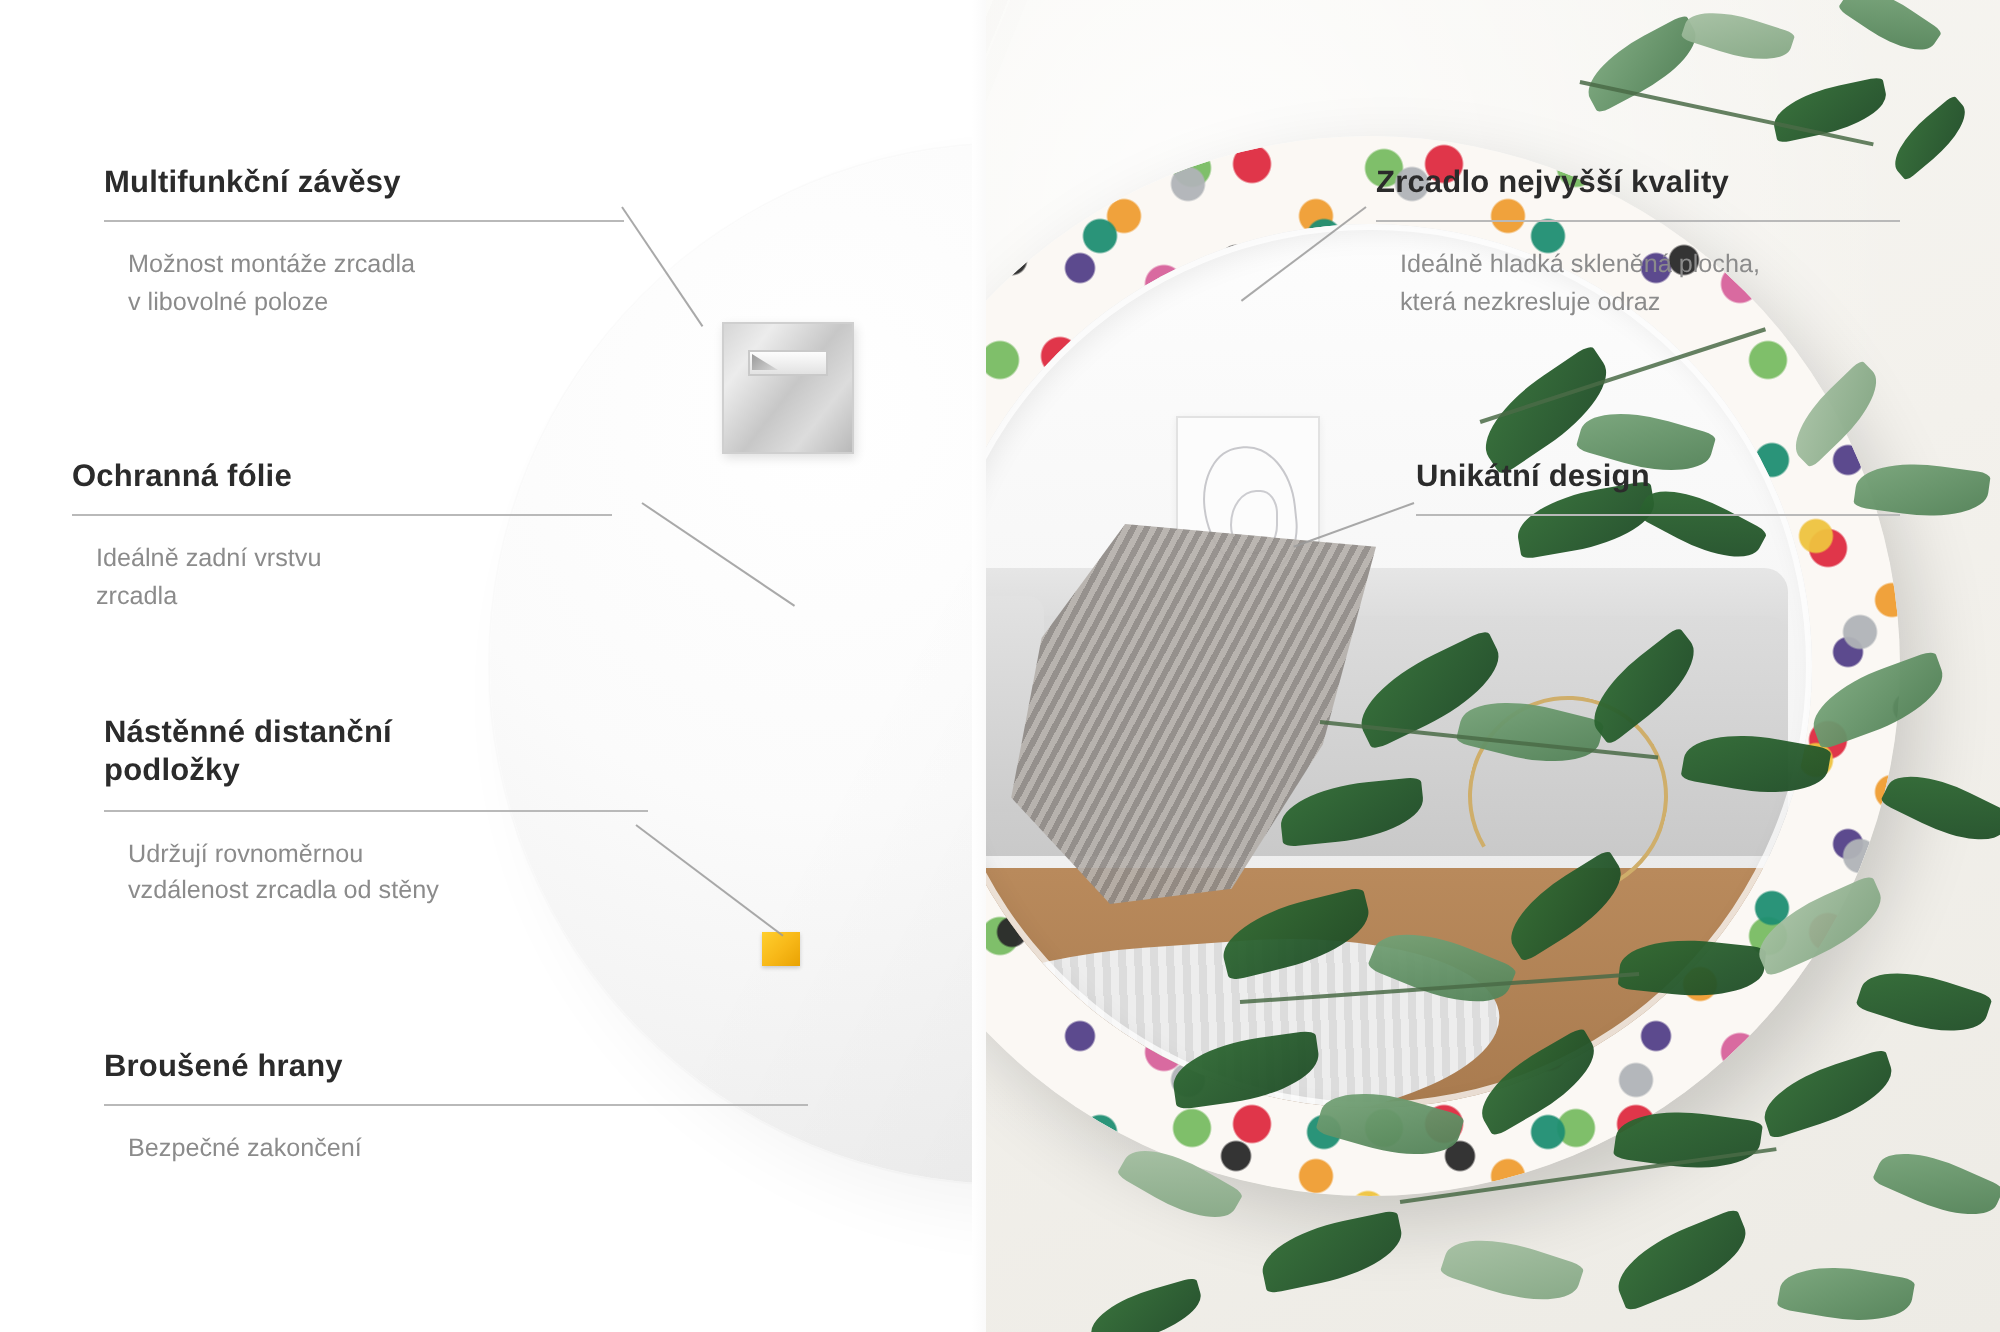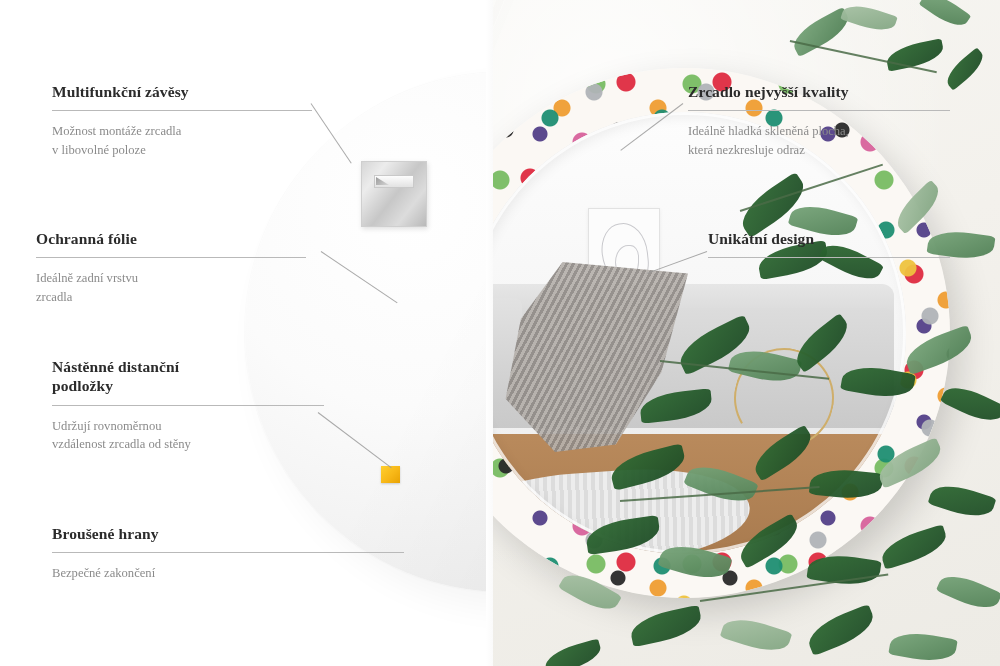--- a/index.html
+++ b/index.html
@@ -1,21 +1,21 @@
 <!DOCTYPE html>
 <html><head>
 <meta charset="utf-8">
 <style>
   html,body{margin:0;padding:0;}
   body{
     width:1000px;height:666px;overflow:hidden;
     font-family:"Liberation Sans","DejaVu Sans",sans-serif;
     background:#ffffff;
   }
-  #stage{position:relative;width:1000px;height:666px;overflow:hidden;background:#fff;font-family:Liberation Serif, serif;}
+  #stage{position:relative;width:1000px;height:666px;overflow:hidden;background:#fff;}
 
   
   .left-panel{position:absolute;left:0;top:0;width:492px;height:666px;background:#ffffff;}
 
   
   .product-circle{
     position:absolute;left:245px;top:72px;width:520px;height:520px;border-radius:50%;
     background:
       radial-gradient(circle at 32% 26%, #ffffff 0%, #fbfbfb 38%, #f2f2f2 66%, #e8e8e8 100%);
     box-shadow:0 0 0 1px rgba(0,0,0,0.015), 14px 16px 34px rgba(0,0,0,0.045);
@@ -157,21 +157,21 @@
   .stem{position:absolute;background:#4a6b47;height:1.6px;transform-origin:left center;opacity:0.85;}
 
   
   .callout{position:absolute;}
   .c-title{
     font-size:15.5px;font-weight:bold;color:#2b2b2b;letter-spacing:0.1px;line-height:1.25;
     margin:0 0 9px 0;white-space:pre-line;
   }
   .c-rule{height:1px;background:#b9b9b9;margin:0 0 11px 0;}
   .c-desc{
-    font-size:12.6px;color:#8b8b8b;line-height:1.45;margin:0;white-space:pre-line;
+    font-size:12.6px;color:#8b8b8b;line-height:1.45;margin:12px;white-space:pre-line;
   }
   .right .c-title,.right .c-desc{text-align:left;}
 
   .leader{position:absolute;background:#9a9a9a;height:1px;transform-origin:left center;opacity:0.85;}
 </style>
 </head>
 <body>
 
 <div id="stage">
 

